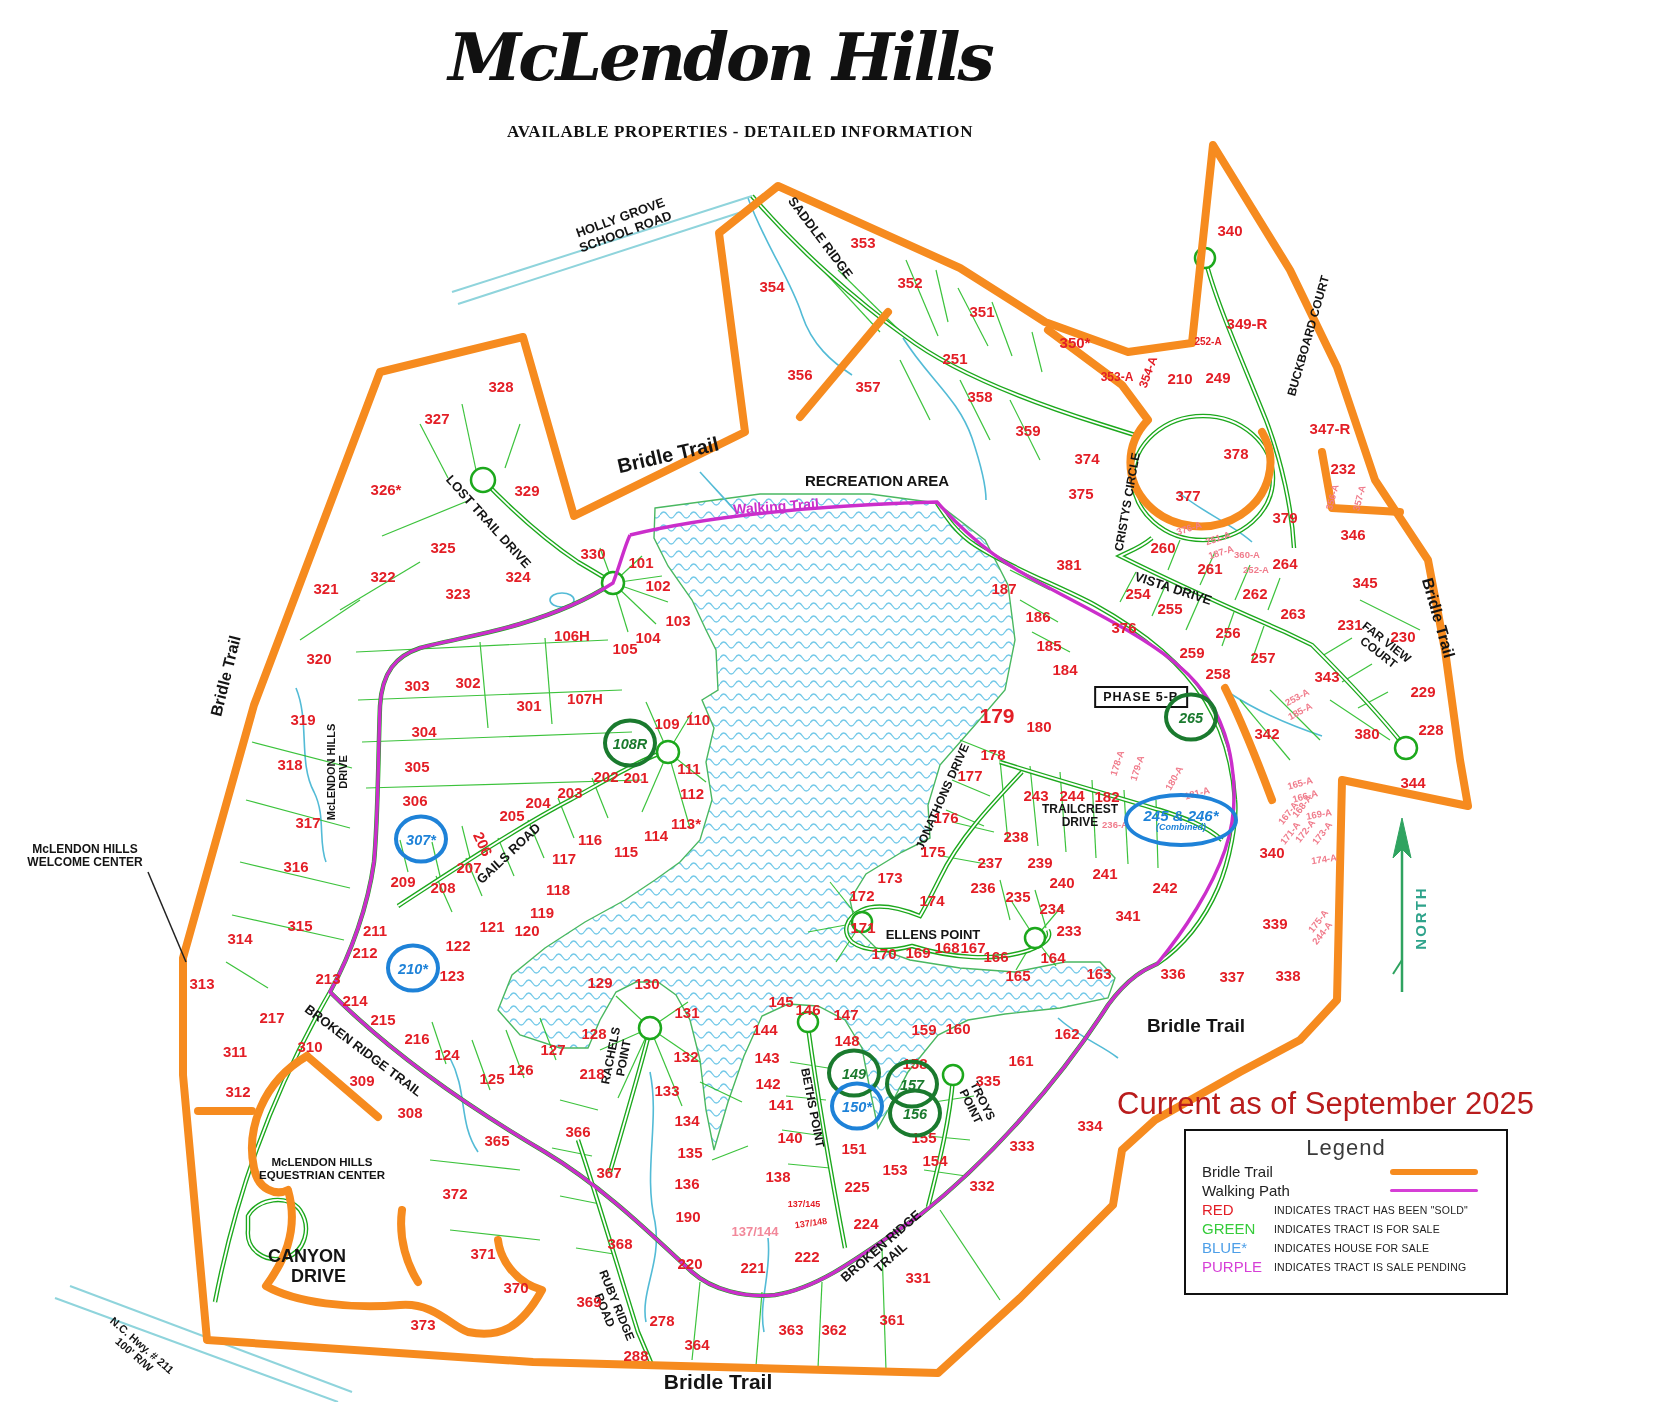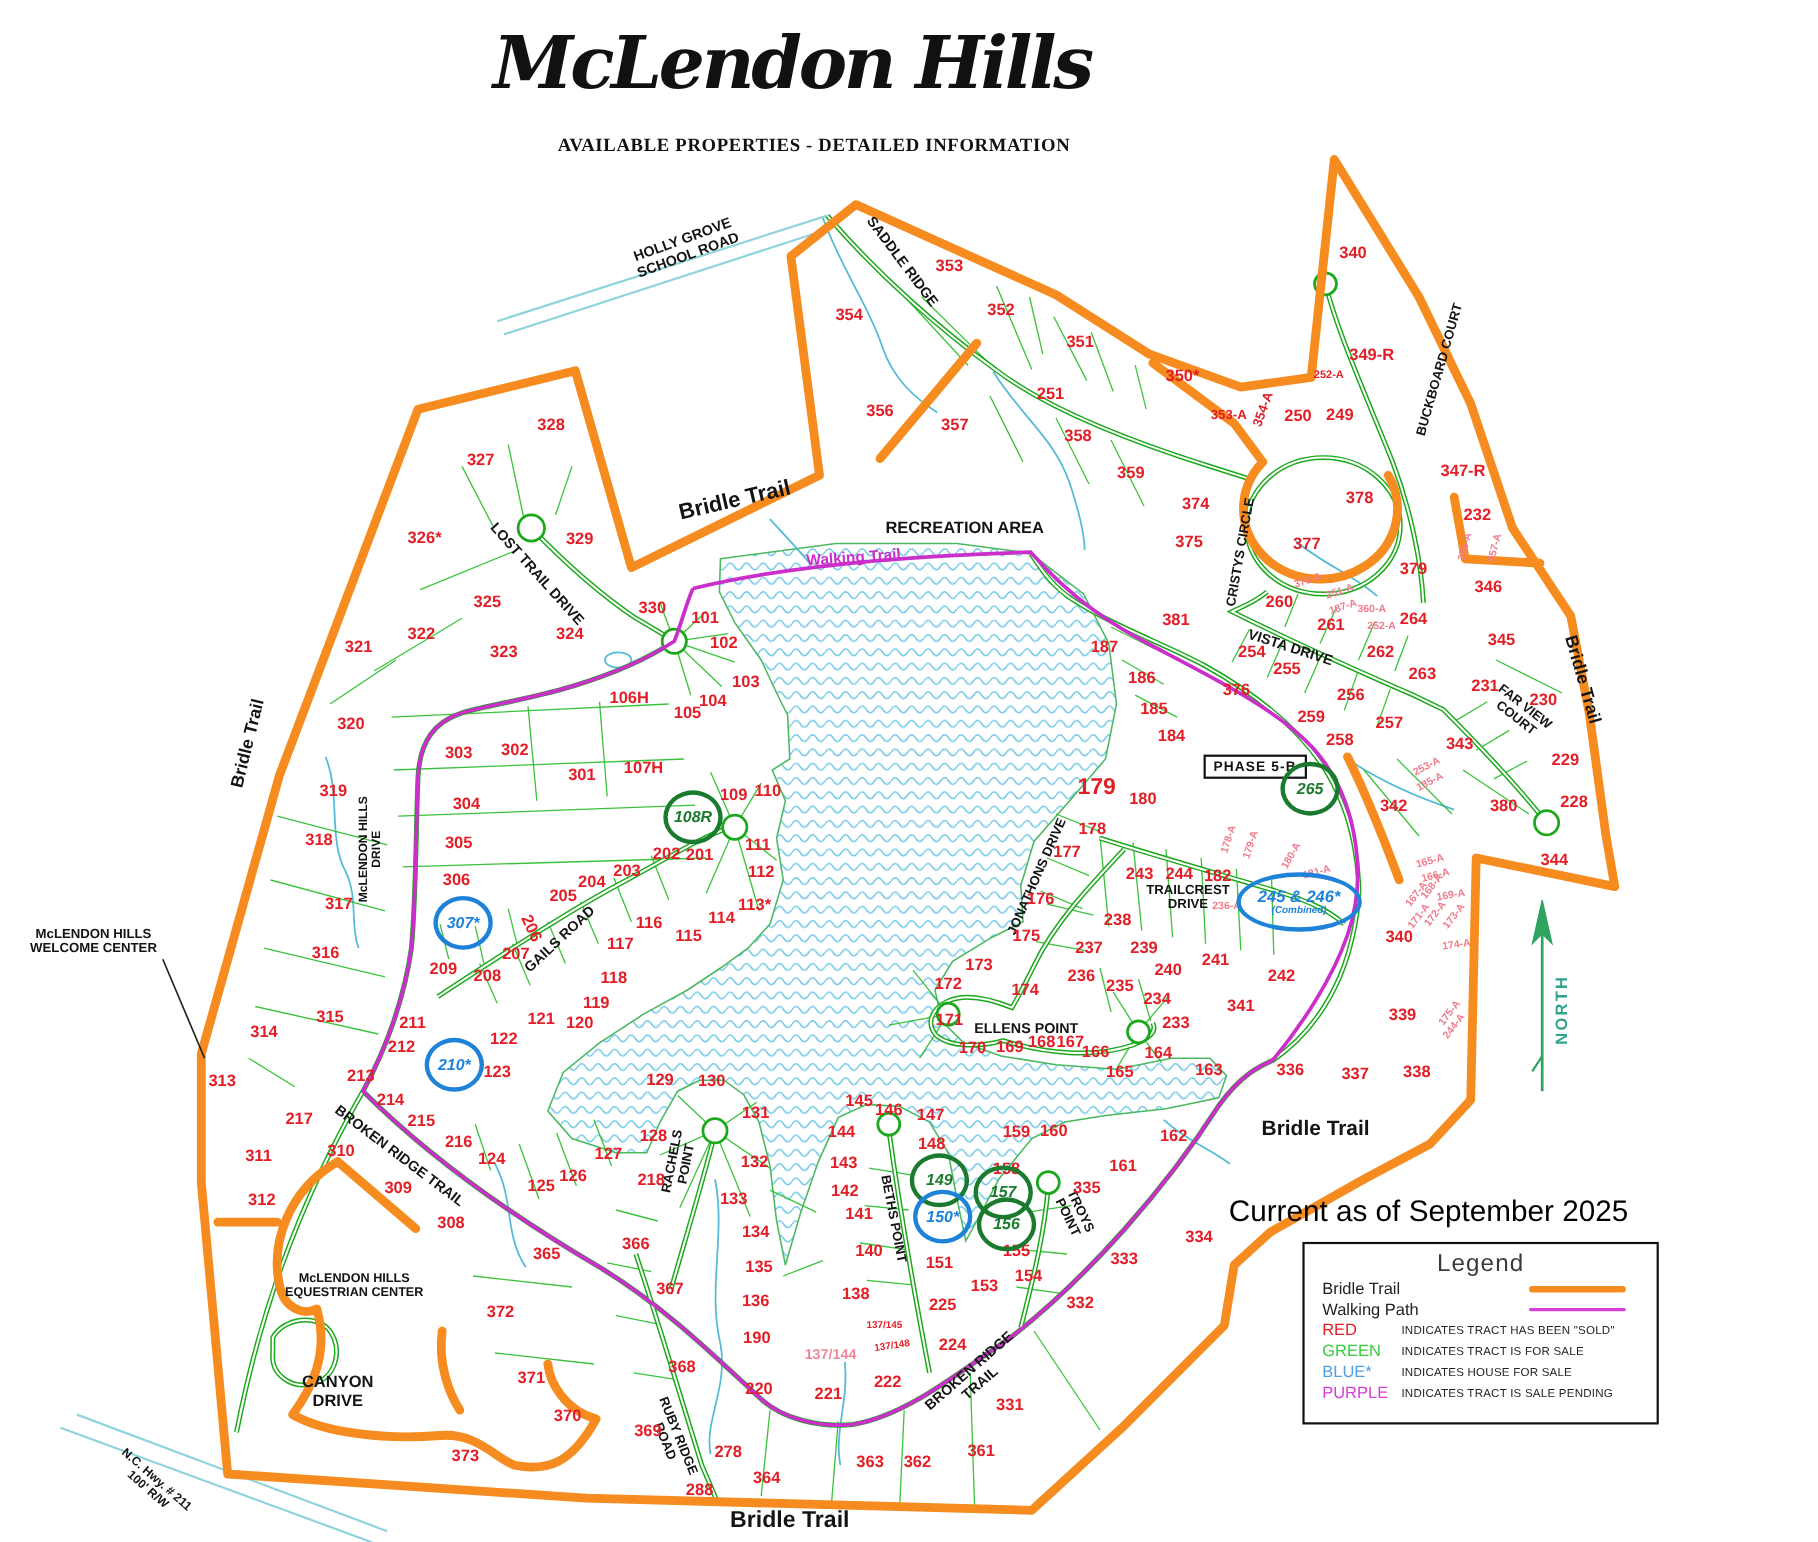--- a/index.html
+++ b/index.html
@@ -22,21 +22,21 @@
   .bcirc{border:4px solid #1E82D8;color:#1E82D8;}
   .oval{position:absolute;width:106px;height:46px;border:4px solid #1E82D8;border-radius:50%;
     color:#1E82D8;display:flex;flex-direction:column;align-items:center;justify-content:center;
     transform:translate(-50%,-50%);line-height:1;}
   .oval .l1{font-style:italic;font-weight:700;font-size:15px;white-space:nowrap;}
   .oval .l2{font-style:italic;font-weight:700;font-size:9px;}
   .mapbox{position:absolute;border:2px solid #111;background:#fff;text-align:center;
     transform:translate(-50%,-50%);color:#111;}
   #lakebox{padding:8px 16px;font-size:16px;font-weight:700;letter-spacing:2px;line-height:1.5;}
   #phasebox{padding:2px 7px;font-size:12.5px;font-weight:700;letter-spacing:1px;}
-  #current{position:absolute;left:1117px;top:1086px;font-size:27px;color:#000000;white-space:nowrap;}
+  #current{position:absolute;left:1117px;top:1086px;font-size:31px;color:#b91c1c;white-space:nowrap;}
   #legend{position:absolute;left:1184px;top:1129px;width:324px;height:166px;border:2.5px solid #111;
     background:#fff;box-sizing:border-box;padding:4px 0 0 0;}
   #legend .lg-title{text-align:center;font-size:22px;color:#3a3a3a;font-weight:400;letter-spacing:1px;}
   .lg-row{display:flex;align-items:center;padding:2px 16px 0 16px;}
   .lg-row .lg-lbl{font-size:15px;color:#222;flex:1;}
   .lg-swatch{width:88px;margin-right:12px;border-radius:3px;}
   .lg-term{width:72px;font-size:15px;font-weight:500;}
   .lg-desc{font-size:10.5px;color:#222;letter-spacing:.2px;}
   #north-label{position:absolute;color:#2FA38B;font-weight:600;font-size:15px;letter-spacing:2px;
     transform:translate(-50%,-50%) rotate(-90deg);}
@@ -343,41 +343,41 @@
       <div class="plabel" style="font-size: 12px; left: 812px; top: 1108px; transform: translate(-50%, -50%) rotate(79deg);">BETHS POINT</div>
       <div class="plabel" style="font-size: 12px; left: 976px; top: 1104px; transform: translate(-50%, -50%) rotate(64deg);">TROYS
 POINT</div>
       <div class="plabel" style="font-size: 12px; left: 618px; top: 1057px; transform: translate(-50%, -50%) rotate(-79deg);">RACHELS
 POINT</div>
       <div class="plabel" style="font-size: 12px; left: 610px; top: 1308px; transform: translate(-50%, -50%) rotate(68deg);">RUBY RIDGE
 ROAD</div>
       <div class="plabel" style="font-size: 13px; left: 363px; top: 1051px; transform: translate(-50%, -50%) rotate(37deg);">BROKEN RIDGE TRAIL</div>
       <div class="plabel" style="font-size: 13px; left: 886px; top: 1252px; transform: translate(-50%, -50%) rotate(-41deg);">BROKEN RIDGE
 TRAIL</div>
-      <div class="plabel" style="font-size: 15px; left: 307px; top: 1266px; transform: translate(-50%, -50%) rotate(0deg);">CANYON
+      <div class="plabel" style="font-size: 18px; left: 307px; top: 1266px; transform: translate(-50%, -50%) rotate(0deg); text-align: right;">CANYON
 DRIVE</div>
       <div class="plabel" style="font-size: 11.5px; left: 322px; top: 1169px; transform: translate(-50%, -50%) rotate(0deg);">McLENDON HILLS
 EQUESTRIAN CENTER</div>
       <div class="plabel" style="font-size: 11px; left: 138px; top: 1350px; transform: translate(-50%, -50%) rotate(41deg);">N.C. Hwy. # 211
 100' R/W</div>
       <span class="lot" style="font-size: 15px; left: 772px; top: 286px; transform: translate(-50%, -50%) rotate(0deg);">354</span>
       <span class="lot" style="font-size: 15px; left: 863px; top: 242px; transform: translate(-50%, -50%) rotate(0deg);">353</span>
       <span class="lot" style="font-size: 15px; left: 910px; top: 282px; transform: translate(-50%, -50%) rotate(0deg);">352</span>
       <span class="lot" style="font-size: 15px; left: 982px; top: 311px; transform: translate(-50%, -50%) rotate(0deg);">351</span>
       <span class="lot" style="font-size: 15px; left: 1075px; top: 342px; transform: translate(-50%, -50%) rotate(0deg);">350*</span>
       <span class="lot" style="font-size: 15px; left: 800px; top: 374px; transform: translate(-50%, -50%) rotate(0deg);">356</span>
       <span class="lot" style="font-size: 15px; left: 868px; top: 386px; transform: translate(-50%, -50%) rotate(0deg);">357</span>
       <span class="lot" style="font-size: 15px; left: 955px; top: 358px; transform: translate(-50%, -50%) rotate(0deg);">251</span>
       <span class="lot" style="font-size: 15px; left: 980px; top: 396px; transform: translate(-50%, -50%) rotate(0deg);">358</span>
       <span class="lot" style="font-size: 15px; left: 1028px; top: 430px; transform: translate(-50%, -50%) rotate(0deg);">359</span>
       <span class="lot" style="font-size: 15px; left: 1230px; top: 230px; transform: translate(-50%, -50%) rotate(0deg);">340</span>
       <span class="lot" style="font-size: 15px; left: 1247px; top: 323px; transform: translate(-50%, -50%) rotate(0deg);">349-R</span>
       <span class="lot" style="font-size: 12px; left: 1117px; top: 377px; transform: translate(-50%, -50%) rotate(0deg);">353-A</span>
       <span class="lot" style="font-size: 12px; left: 1148px; top: 372px; transform: translate(-50%, -50%) rotate(-70deg);">354-A</span>
-      <span class="lot" style="font-size: 15px; left: 1180px; top: 378px; transform: translate(-50%, -50%) rotate(0deg);">250</span>
+      <span class="lot" style="font-size: 15px; left: 1180px; top: 378px; transform: translate(-50%, -50%) rotate(0deg);">210</span>
       <span class="lot" style="font-size: 15px; left: 1218px; top: 377px; transform: translate(-50%, -50%) rotate(0deg);">249</span>
       <span class="lot" style="font-size: 15px; left: 1087px; top: 458px; transform: translate(-50%, -50%) rotate(0deg);">374</span>
       <span class="lot" style="font-size: 15px; left: 1081px; top: 493px; transform: translate(-50%, -50%) rotate(0deg);">375</span>
       <span class="lot" style="font-size: 15px; left: 1188px; top: 495px; transform: translate(-50%, -50%) rotate(0deg);">377</span>
       <span class="lot" style="font-size: 15px; left: 1236px; top: 453px; transform: translate(-50%, -50%) rotate(0deg);">378</span>
       <span class="lot" style="font-size: 15px; left: 1285px; top: 517px; transform: translate(-50%, -50%) rotate(0deg);">379</span>
       <span class="lot" style="font-size: 15px; left: 1330px; top: 428px; transform: translate(-50%, -50%) rotate(0deg);">347-R</span>
       <span class="lot" style="font-size: 15px; left: 1343px; top: 468px; transform: translate(-50%, -50%) rotate(0deg);">232</span>
       <span class="lot" style="font-size: 15px; left: 1353px; top: 534px; transform: translate(-50%, -50%) rotate(0deg);">346</span>
       <span class="lot" style="font-size: 15px; left: 1365px; top: 582px; transform: translate(-50%, -50%) rotate(0deg);">345</span>

